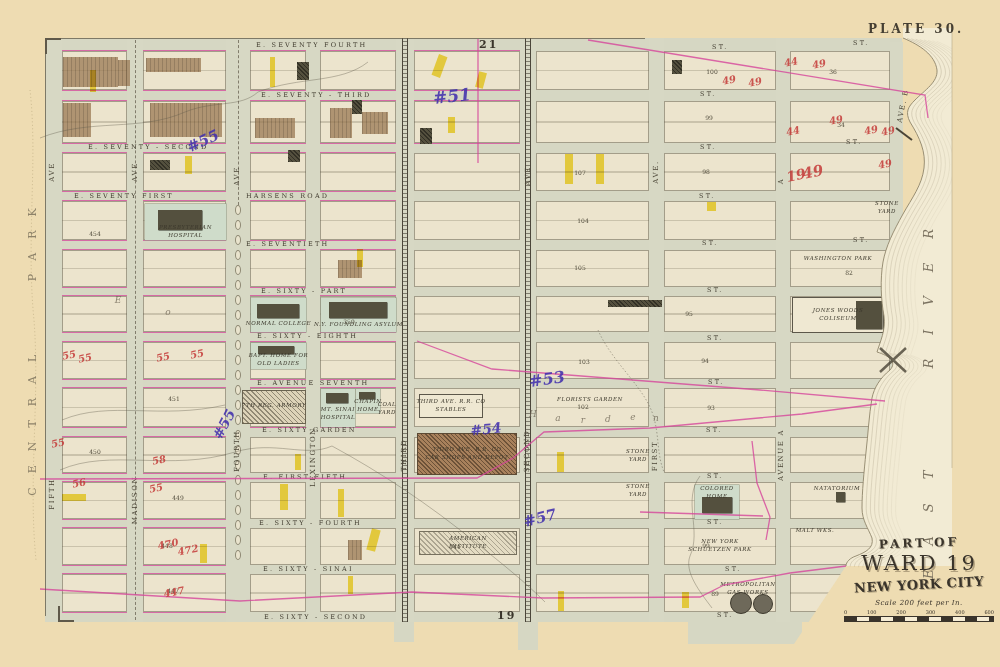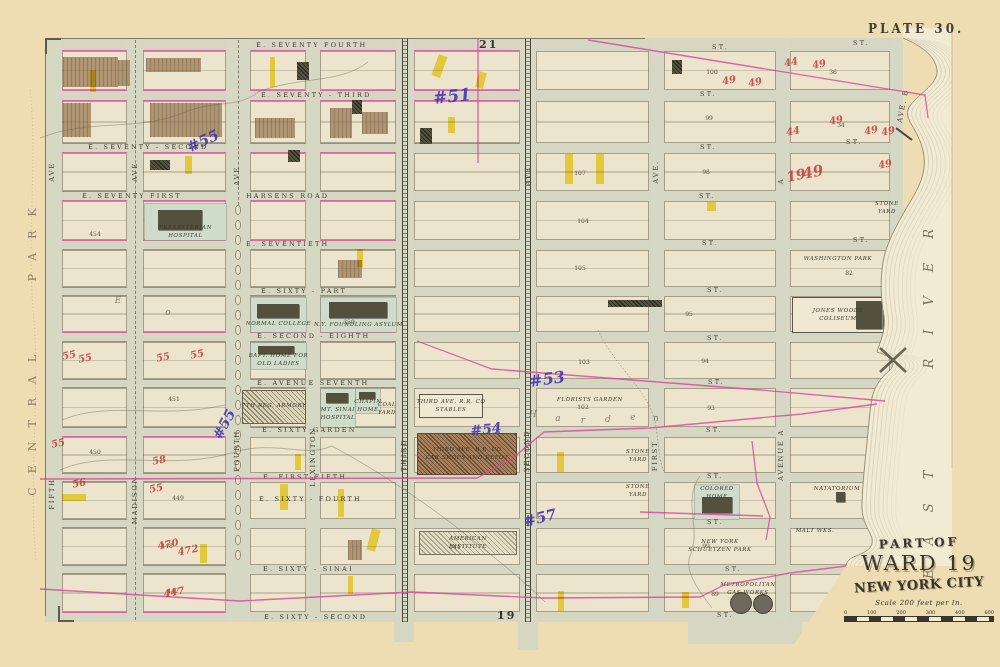--- a/index.html
+++ b/index.html
@@ -286,37 +286,37 @@
       <div class="f-plain" style="left: 795px; top: 527px; width: 40px; height: 10px;"></div>
       <div class="flab" style="left: 815px; top: 531px; transform: translate(-50%, -50%);">MALT WKS.</div>
       <div class="lab" style="left: 256px; top: 45px;">E. SEVENTY FOURTH</div>
       <div class="lab" style="left: 712px; top: 47px;">ST.</div>
       <div class="lab" style="left: 853px; top: 43px;">ST.</div>
       <div class="lab" style="left: 261px; top: 95px;">E. SEVENTY - THIRD</div>
       <div class="lab" style="left: 700px; top: 94px;">ST.</div>
       <div class="lab" style="left: 88px; top: 147px;">E. SEVENTY - SECOND</div>
       <div class="lab" style="left: 700px; top: 147px;">ST.</div>
       <div class="lab" style="left: 846px; top: 142px;">ST.</div>
-      <div class="lab" style="left: 82px; top: 196px;">E. SEVENTY FIRST</div>
+      <div class="lab" style="left: 74px; top: 196px;">E. SEVENTY FIRST</div>
       <div class="lab" style="left: 246px; top: 196px;">HARSENS ROAD</div>
       <div class="lab" style="left: 699px; top: 196px;">ST.</div>
       <div class="lab" style="left: 246px; top: 244px;">E. SEVENTIETH</div>
       <div class="lab" style="left: 702px; top: 243px;">ST.</div>
       <div class="lab" style="left: 853px; top: 240px;">ST.</div>
       <div class="lab" style="left: 261px; top: 291px;">E. SIXTY - PART</div>
       <div class="lab" style="left: 707px; top: 290px;">ST.</div>
-      <div class="lab" style="left: 257px; top: 336px;">E. SECOND - EIGHTH</div>
+      <div class="lab" style="left: 257px; top: 336px;">E. SIXTY - EIGHTH</div>
       <div class="lab" style="left: 707px; top: 338px;">ST.</div>
       <div class="lab" style="left: 257px; top: 383px;">E. AVENUE SEVENTH</div>
       <div class="lab" style="left: 708px; top: 382px;">ST.</div>
       <div class="lab" style="left: 262px; top: 430px;">E. SIXTY GARDEN</div>
       <div class="lab" style="left: 706px; top: 430px;">ST.</div>
       <div class="lab" style="left: 263px; top: 477px;">E. FIRST FIFTH</div>
       <div class="lab" style="left: 707px; top: 476px;">ST.</div>
-      <div class="lab" style="left: 259px; top: 499px; text-align: right;">E. SIXTY - FOURTH</div>
+      <div class="lab" style="left: 259px; top: 523px; text-align: right;">E. SIXTY - FOURTH</div>
       <div class="lab" style="left: 707px; top: 522px;">ST.</div>
       <div class="lab" style="left: 263px; top: 569px;">E. SIXTY - SINAI</div>
       <div class="lab" style="left: 725px; top: 569px;">ST.</div>
       <div class="lab" style="left: 264px; top: 617px;">E. SIXTY - SECOND</div>
       <div class="lab" style="left: 717px; top: 615px;">ST.</div>
       <div class="avlab" style="left: 52px; top: 172px; transform: translate(-50%, -50%) rotate(-90deg);">AVE</div>
       <div class="avlab" style="left: 52px; top: 494px; transform: translate(-50%, -50%) rotate(-90deg);">FIFTH</div>
       <div class="avlab" style="left: 135px; top: 172px; transform: translate(-50%, -50%) rotate(-90deg);">AVE</div>
       <div class="avlab" style="left: 135px; top: 500px; transform: translate(-50%, -50%) rotate(-90deg);">MADISON</div>
       <div class="avlab" style="left: 237px; top: 176px; transform: translate(-50%, -50%) rotate(-90deg);">AVE</div>

